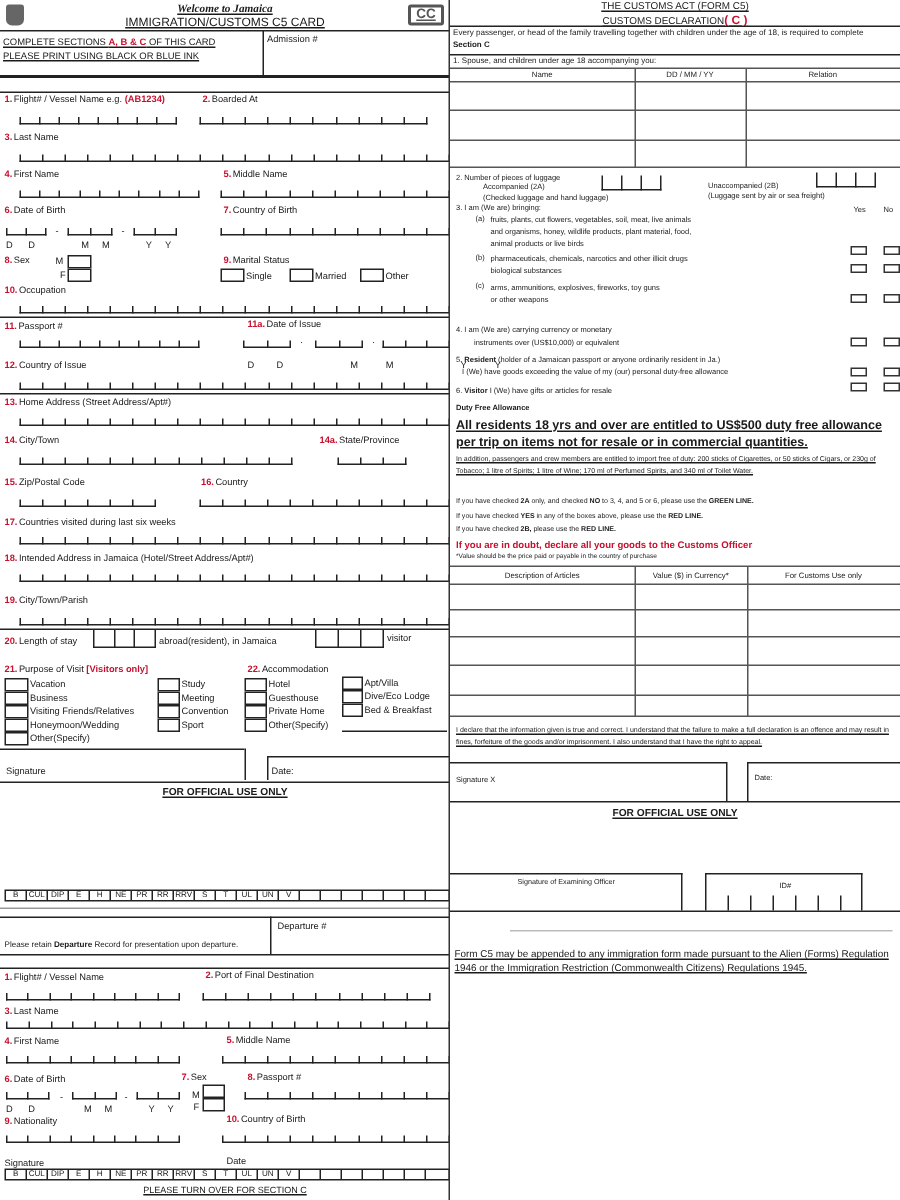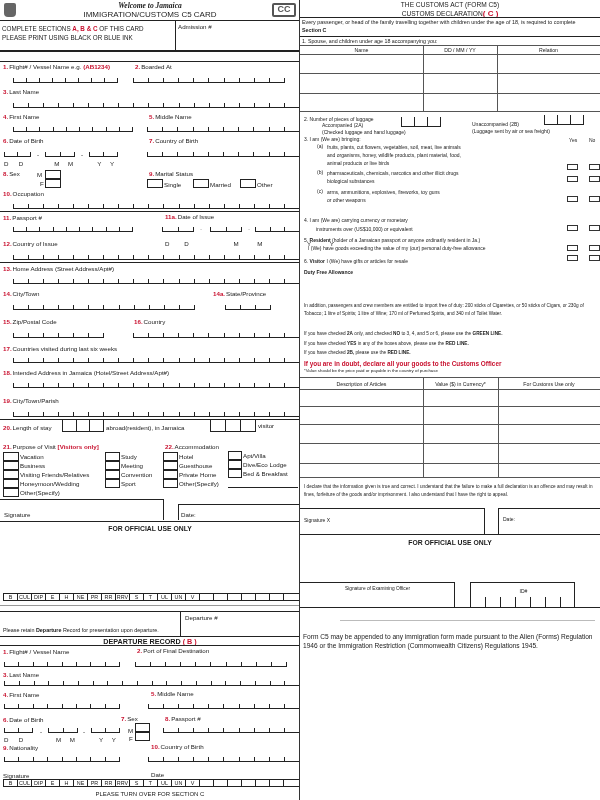--- a/index.html
+++ b/index.html
@@ -1,20 +1,20 @@
 <!DOCTYPE html>
 <html><head>
 <meta charset="utf-8">
 <style>
   * { box-sizing: border-box; margin: 0; padding: 0; }
   html, body { width: 600px; height: 800px; background: #fff; overflow: hidden; }
   body { font-family: "Liberation Sans", sans-serif; color: #1a1a1a; font-size: 6.2px; position: relative; }
   .red { color: #c8102e; }
   .num { color: #c8102e; font-weight: bold; margin-right: 1px; }
-  .abs { position: absolute; }
+  .abs { position: absolute; text-decoration: underline; }
   .lbl { position: absolute; font-size: 6.2px; white-space: nowrap; }
   .hline { position: absolute; height: 1px; background: #222; }
   .vline { position: absolute; width: 1px; background: #222; }
   .comb { position: absolute; height: 7px; border-bottom: 1.4px solid #222; display: flex; }
   .comb span { flex: 1; border-right: 1.2px solid #222; height: 5px; margin-top: 2px; }
   .comb span:first-child { border-left: 1.2px solid #222; }
   .box { position: absolute; border: 1.1px solid #222; background: #fff; }
   .ckbox { position: absolute; width: 11px; height: 6px; border: 1.1px solid #333; background: #fff; }
   .center { text-align: center; }
   .bold { font-weight: bold; }
@@ -477,23 +477,20 @@
   <div class="hline" style="left:0;top:605px;width:300px;background:#999;"></div>
 
   <div class="hline" style="left:0;top:611px;width:300px;"></div>
   <div class="vline" style="left:180px;top:611px;height:25px;"></div>
   <div class="lbl" style="left:3px;top:627px;font-size:5.4px;"><span>Please retain </span><span class="bold">Departure</span><span> Record for presentation upon departure.</span></div>
   <div class="abs" style="left:181px;top:612px;width:119px;height:24px;">
     <span class="lbl" style="left:4px;top:2px;">Departure #</span>
   </div>
   <div class="hline" style="left:0;top:636px;width:300px;"></div>
 
-  <div class="abs center bold" style="left:0;top:637px;width:300px;font-size:7.2px;">
-    <span>DEPARTURE RECORD</span> <span class="red">( B )</span>
-  </div>
   <div class="hline" style="left:0;top:645px;width:300px;"></div>
 
   <div class="lbl" style="left:3px;top:648px;"><span class="num">1.</span><span>Flight# / Vessel Name</span></div>
   <div class="lbl" style="left:137px;top:647px;"><span class="num">2.</span><span>Port of Final Destination</span></div>
   <div class="comb" style="left:4px;top:660px;width:116px;">
       <span></span>
       <span></span>
       <span></span>
       <span></span>
       <span></span>
@@ -729,20 +726,21 @@
       <div style="padding-left:4px">I (We) have goods exceeding the value of my (our) personal duty-free allowance</div>
     </div>
   <div class="ckbox" style="left:267px;top:245px;"></div>
   <div class="ckbox" style="left:289px;top:245px;"></div>
 
   <div class="lbl small" style="left:4px;top:258px;"><span>6. </span><span class="bold">Visitor</span><span> I (We) have gifts or articles for resale</span></div>
   <div class="ckbox" style="left:267px;top:255px;"></div>
   <div class="ckbox" style="left:289px;top:255px;"></div>
 
   <div class="lbl small bold" style="left:4px;top:269px;">Duty Free Allowance</div>
+  <div class="abs bold" style="left:4px;top:278px;width:296px;font-size:8.4px;line-height:11px;">All residents 18 yrs and over are entitled to US$500 duty free allowance per trip on items not for resale or in commercial quantities.</div>
   <div class="abs tiny" style="left:4px;top:302px;width:294px;line-height:8.4px;">In addition, passengers and crew members are entitled to import free of duty: 200 sticks of Cigarettes, or 50 sticks of Cigars, or 230g of Tobacco; 1 litre of Spirits; 1 litre of Wine; 170 ml of Perfumed Spirits, and 340 ml of Toilet Water.</div>
   <div class="lbl tiny" style="left:4px;top:331px;"><span>If you have checked </span><span class="bold">2A</span><span> only, and checked </span><span class="bold">NO</span><span> to 3, 4, and 5 or 6, please use the </span><span class="bold">GREEN LINE.</span></div>
   <div class="lbl tiny" style="left:4px;top:341px;"><span>If you have checked </span><span class="bold">YES</span><span> in any of the boxes above, please use the </span><span class="bold">RED LINE.</span></div>
   <div class="lbl tiny" style="left:4px;top:350px;"><span>If you have checked </span><span class="bold">2B,</span><span> please use the </span><span class="bold">RED LINE.</span></div>
   <div class="lbl bold red" style="left:4px;top:360px;font-size:6.4px;">If you are in doubt, declare all your goods to the Customs Officer</div>
   <div class="lbl" style="left:4px;top:368px;font-size:4.4px;">*Value should be the price paid or payable in the country of purchase</div>
 
   <div class="abs" style="left:0;top:377px;width:300px;height:100px;border-top:1px solid #555;">
     <div class="vline" style="left:123px;top:0;height:100px;background:#555;"></div>
     <div class="vline" style="left:198px;top:0;height:100px;background:#555;"></div>

